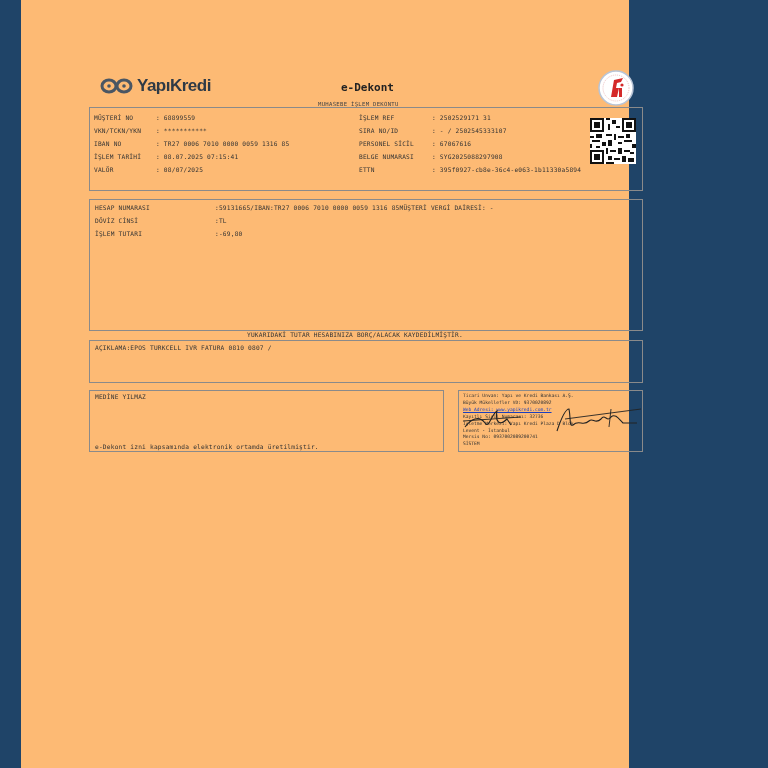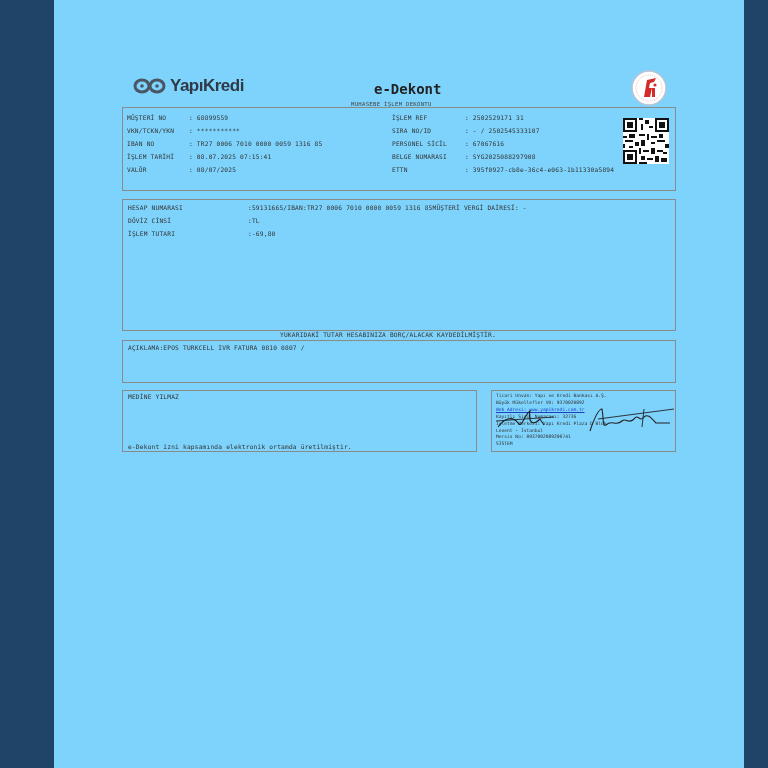--- a/index.html
+++ b/index.html
@@ -1,24 +1,24 @@
 <!DOCTYPE html>
 <html><head>
 <meta charset="utf-8">
 <style>
   html, body { margin:0; padding:0; }
   body { width:768px; height:768px; background:#1f4468; position:relative; overflow:hidden; font-family:"Liberation Mono", monospace; }
-  .page { position:absolute; left:54px; top:0; width:690px; height:768px; background:#7dd3fc; }
+  .page { position:absolute; left:21px; top:0; width:608px; height:768px; background:#fdba74; }
   .abs { position:absolute; }
   .mono { font-family:"DejaVu Sans Mono", "Liberation Mono", monospace; color:#333; }
   .t { font-size:6.2px; line-height:8px; white-space:nowrap; letter-spacing:0.2px; }
   .box { position:absolute; border:1px solid #8a8a8a; box-sizing:border-box; }
   .logo { position:absolute; left:79px; top:76px; display:flex; align-items:center; gap:3px; }
   .logo-text { font-family:"Liberation Sans", sans-serif; font-weight:bold; font-size:17px; color:#2f3a46; letter-spacing:-0.5px; }
-  .title { position:absolute; left:320px; top:81px; font-family:"DejaVu Sans Mono", monospace; font-size:14px; font-weight:bold; color:#222; }
+  .title { position:absolute; left:320px; top:81px; font-family:"DejaVu Sans Mono", monospace; font-size:11px; font-weight:bold; color:#222; }
   .subtitle { position:absolute; left:297px; top:101px; font-size:5.6px; color:#444; letter-spacing:0.3px; }
   .row { display:flex; }
   .lbl { display:inline-block; }
 </style>
 </head>
 <body>
 
 <div class="page">
 
   <div class="logo">

